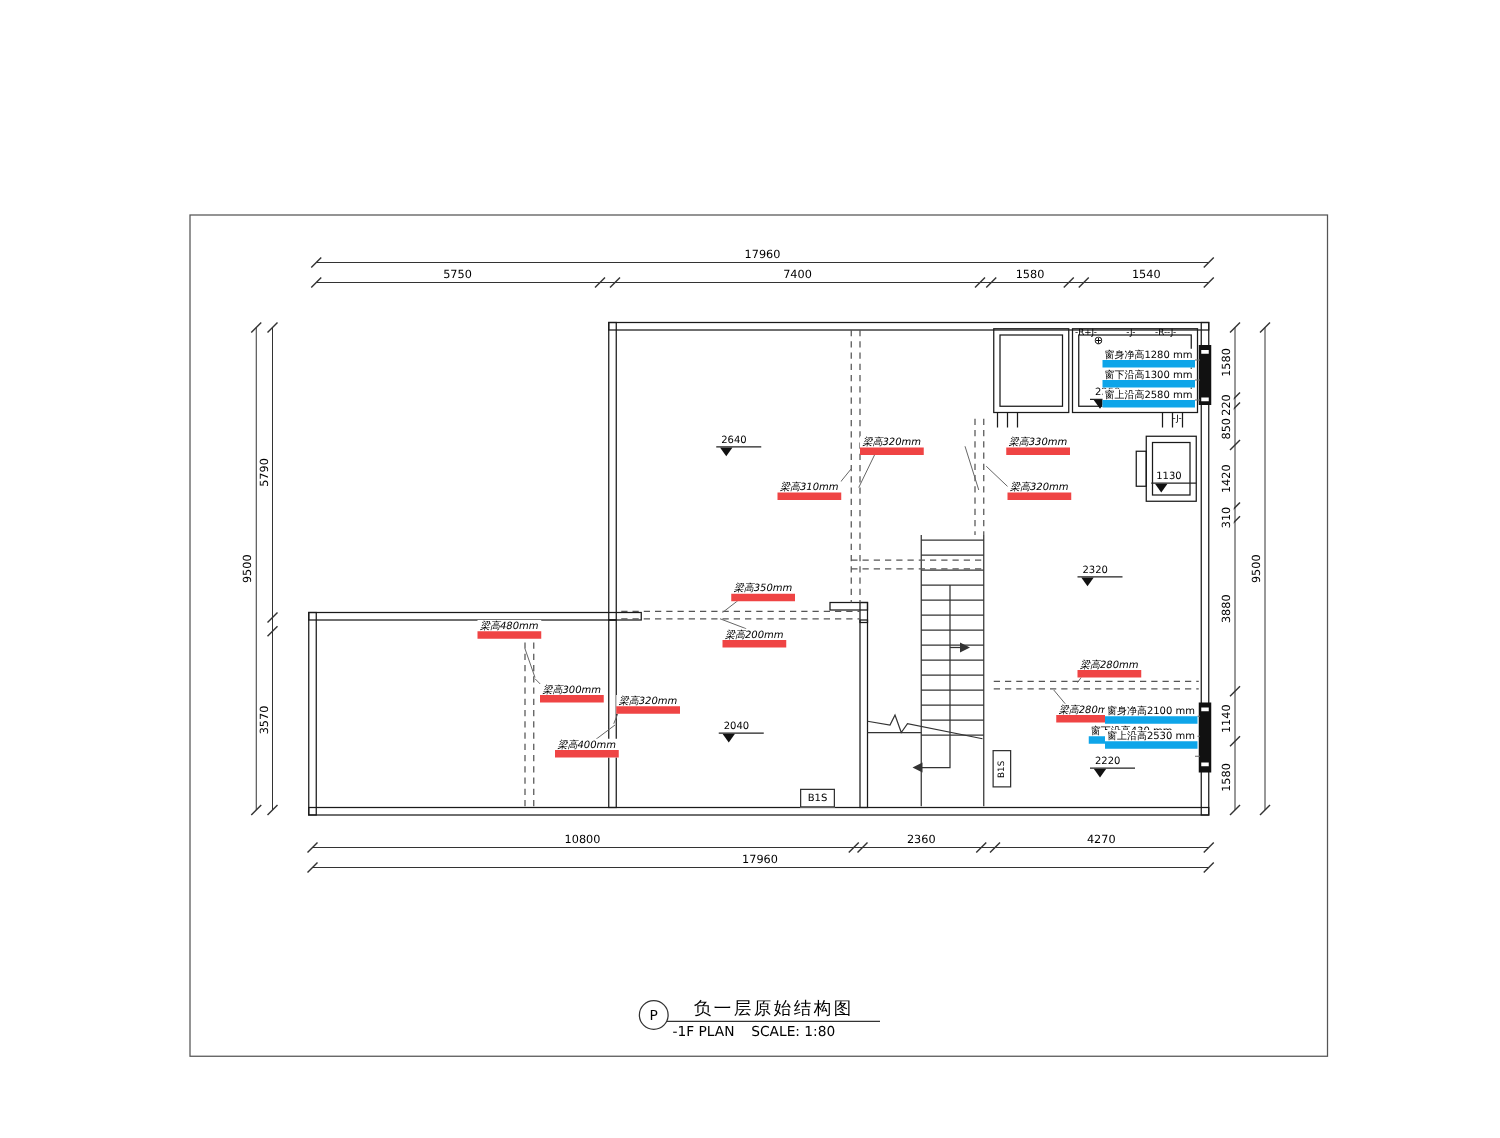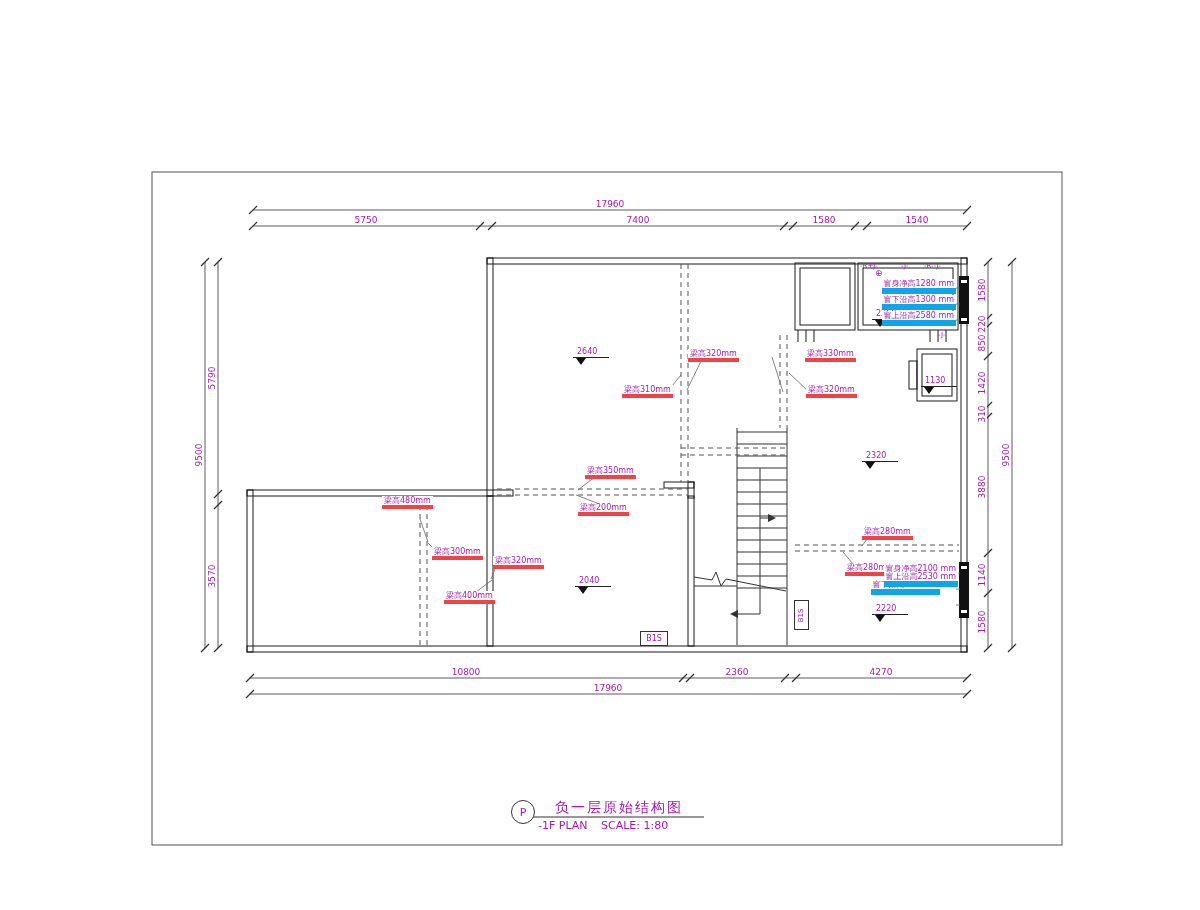--- a/index.html
+++ b/index.html
@@ -1,22 +1,22 @@
 <!DOCTYPE html>
 <html><head>
 <meta charset="utf-8">
 <style>
   html,body{margin:0;padding:0;background:#fff;}
   #canvas{position:relative;width:1200px;height:910px;background:#ffffff;overflow:hidden;
-          font-family:"DejaVu Sans","Liberation Sans",sans-serif;color:#a21caf;}
+          font-family:"DejaVu Sans","Liberation Sans",sans-serif;color:#000000;}
   #drawing{position:absolute;left:0;top:0;}
   .txt{position:absolute;white-space:nowrap;}
   .dimh{font-size:9px;line-height:10px;transform:translateX(-50%);background:#fff;padding:0 2px;}
   .dimv{font-size:9px;line-height:10px;transform:translate(-50%,-50%) rotate(-90deg);background:#fff;padding:0 2px;}
-  .beam{font-size:8px;line-height:9px;border-bottom:4px solid #ef4444;background:#fff;padding:0 2px;}
+  .beam{font-size:8px;line-height:9px;border-bottom:6px solid #ef4444;background:#fff;padding:0 2px;font-style:italic;}
   .wnote{font-size:8px;line-height:9px;border-bottom:6px solid #0ea5e9;background:#fff;padding:0 2px;}
   .tag{font-size:7px;line-height:8px;}
   .sym{font-size:9px;line-height:9px;}
   .elev{position:absolute;}
   .elev .num{display:inline-block;font-size:8px;line-height:9px;padding:0 12px 1px 4px;border-bottom:1px solid #222;}
   .elev .tri{width:0;height:0;border-left:5px solid transparent;border-right:5px solid transparent;
              border-top:7px solid #111;margin-left:3px;margin-top:0;}
   .tagbox{position:absolute;border:1px solid #333;display:flex;align-items:center;justify-content:center;
           font-size:8px;line-height:9px;background:#fff;}
   .tagbox.vert span{transform:rotate(-90deg);font-size:7px;}
@@ -249,21 +249,21 @@
   <div class="txt tag" style="left:901px;top:262px;">-J-</div>
   <div class="txt tag" style="left:924px;top:262px;">-R--J-</div>
   <div class="txt sym" style="left:875px;top:269px;">⊕</div>
   <div class="txt wnote" style="right:244px;top:279px;">窗身净高1280 mm</div>
   <div class="txt wnote" style="right:244px;top:295px;">窗下沿高1300 mm</div>
   <div class="txt wnote" style="right:244px;top:311px;">窗上沿高2580 mm</div>
   <div class="txt tag" style="left:938px;top:331px;">-J-</div>
 
   <div class="txt wnote" style="right:242px;top:564px;">窗身净高2100 mm</div>
   <div class="txt wnote" style="right:260px;top:580px;margin-left:21px;">窗下沿高430 mm</div>
-  <div class="txt wnote" style="right:242px;top:572px;">窗上沿高2530 mm</div>
+  <div class="txt wnote" style="right:242px;top:584px;">窗上沿高2530 mm</div>
 
   <div class="tagbox" style="left:640px;top:631px;width:26px;height:13px;">
     <span>B1S</span>
   </div>
   <div class="tagbox vert" style="left:794px;top:600px;width:13px;height:28px;">
     <span>B1S</span>
   </div>
 
   <div class="bubble" style="left:511px;top:800px;">
     <span>P</span>

